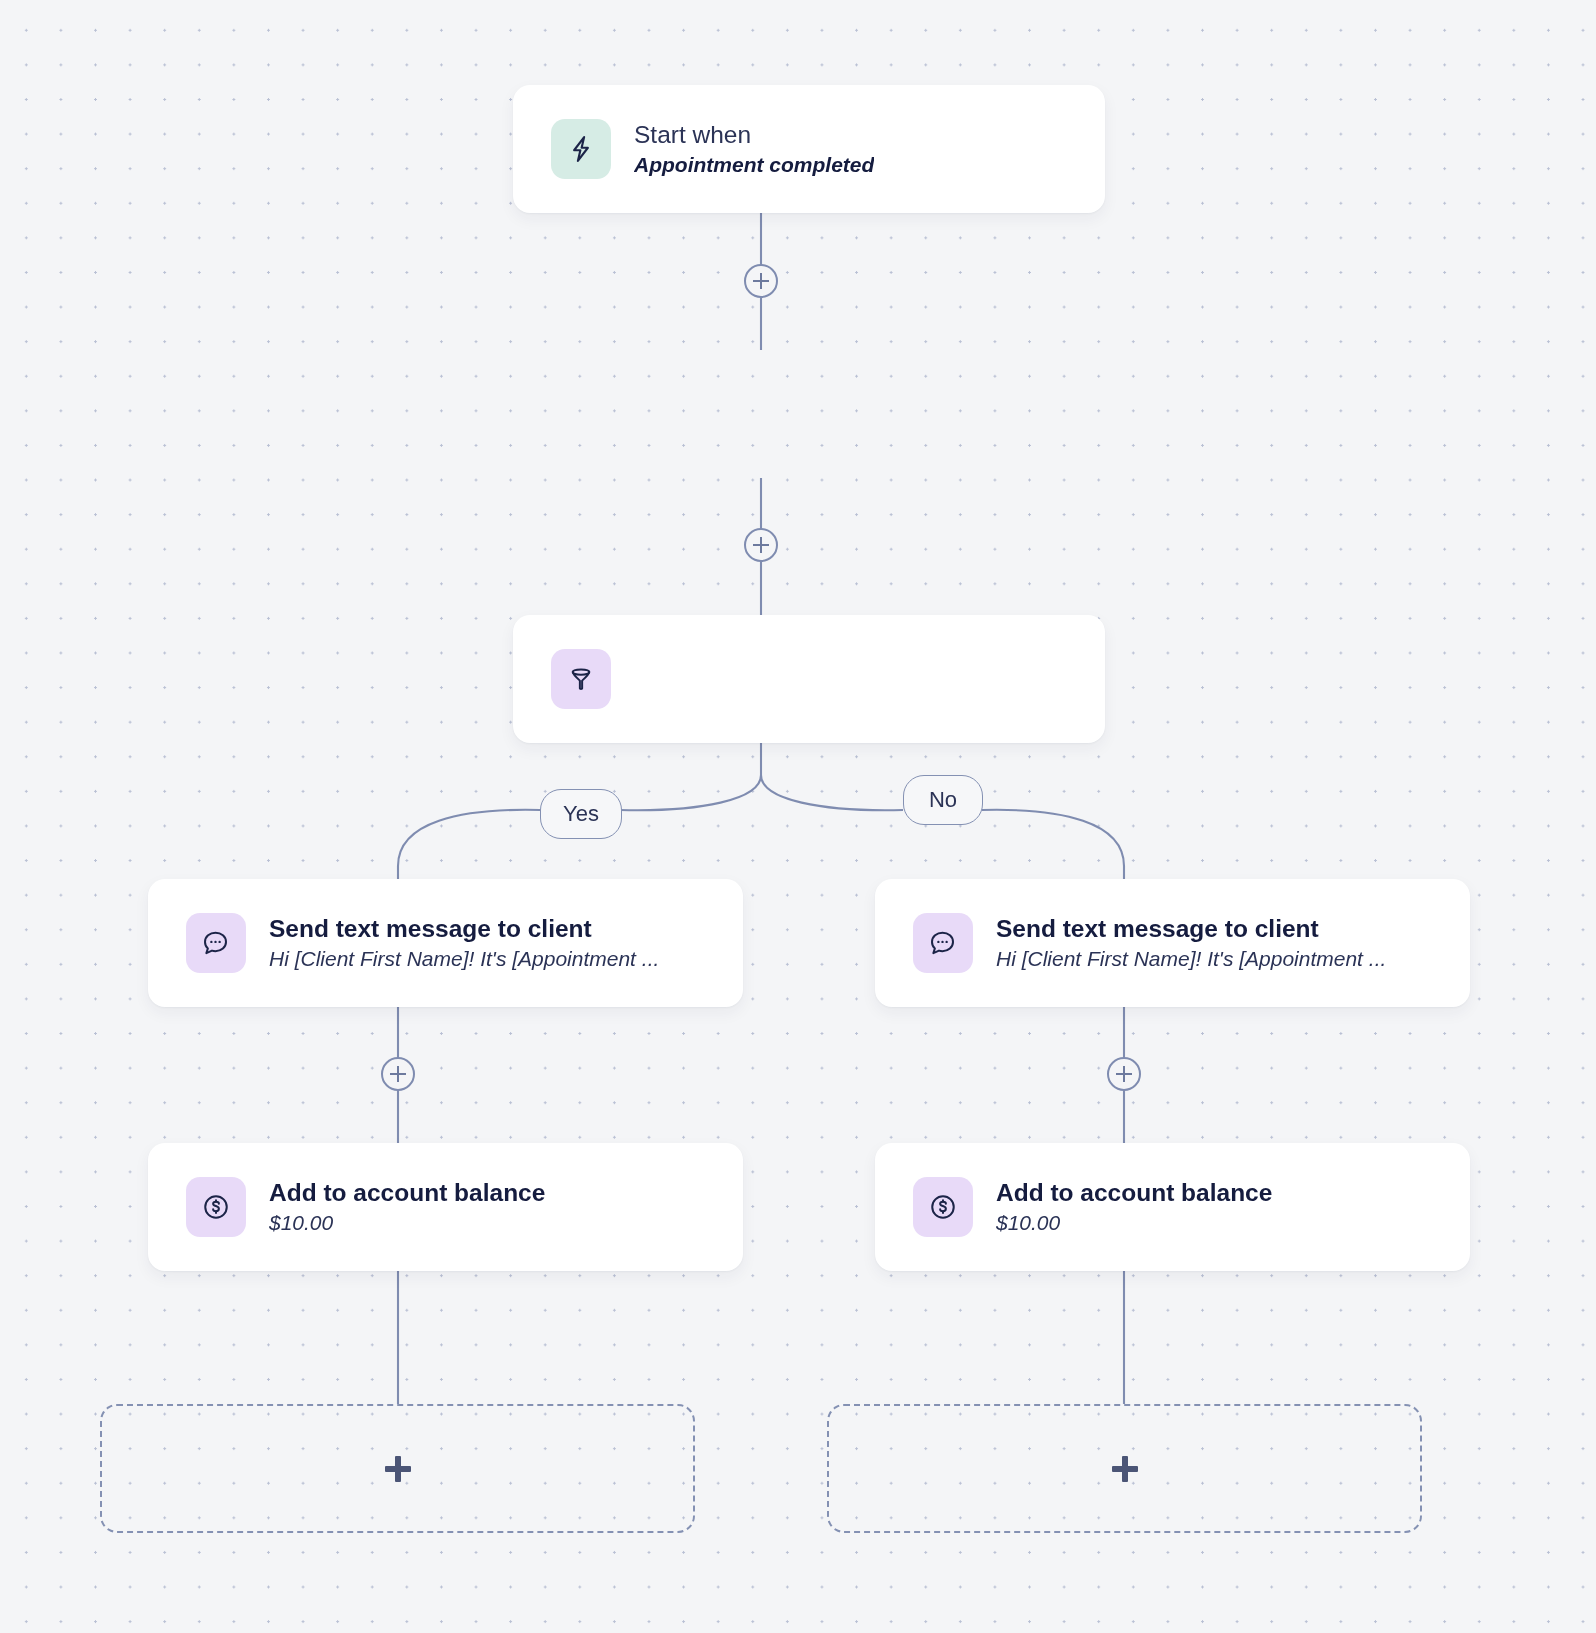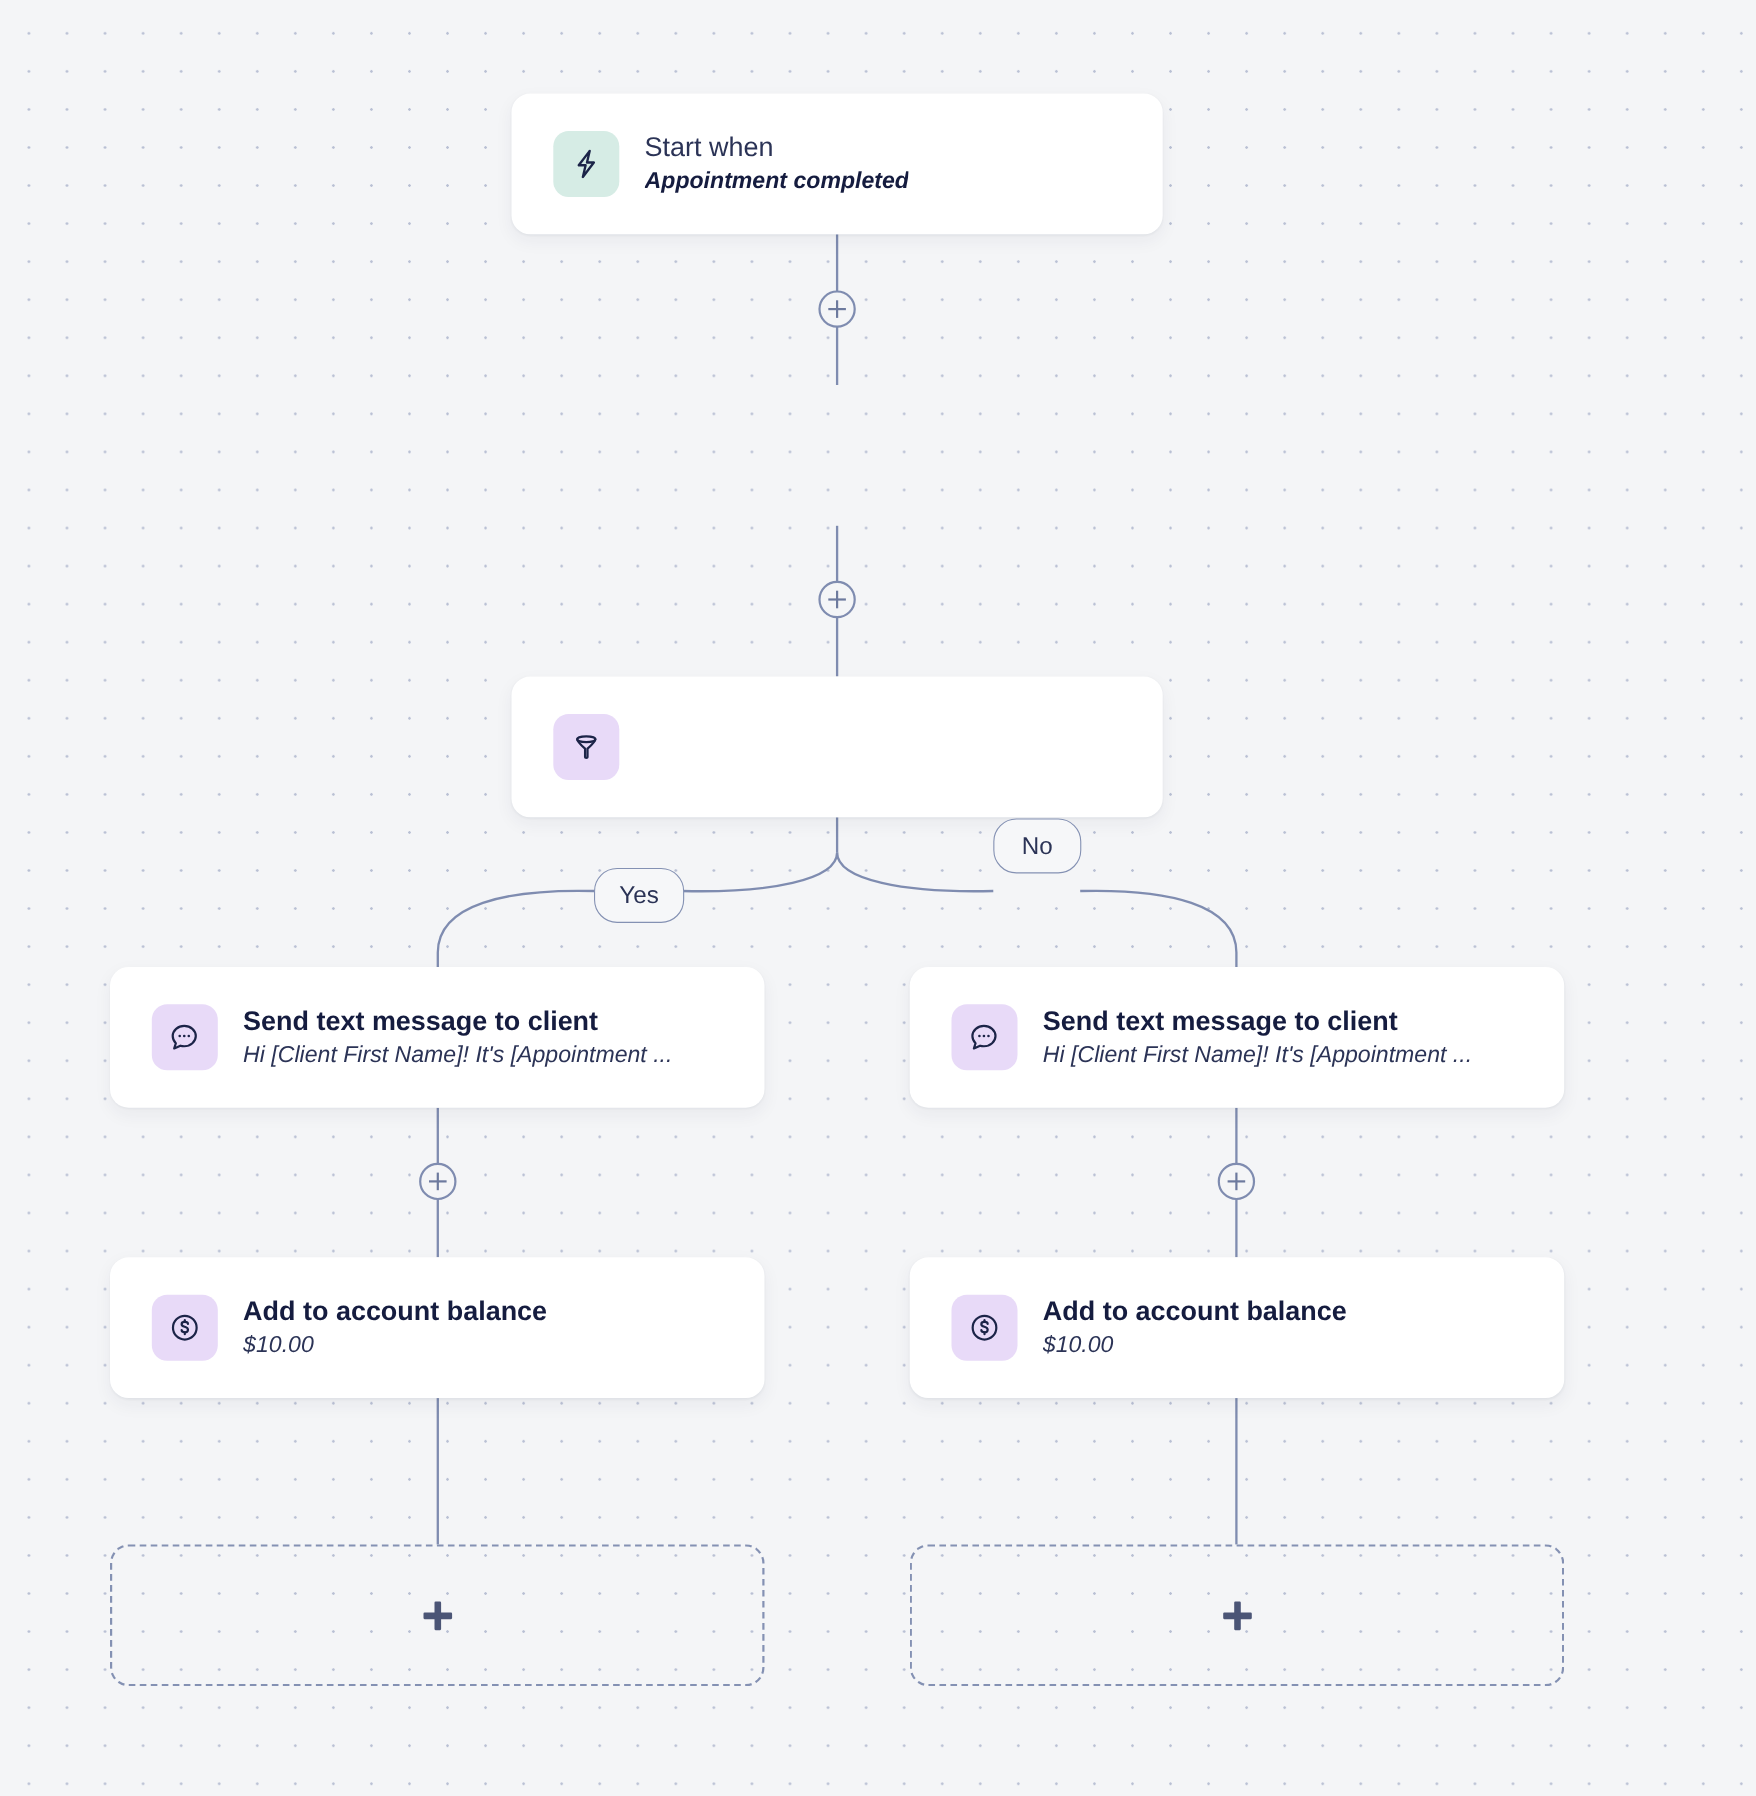--- a/index.html
+++ b/index.html
@@ -41,20 +41,21 @@
 
   
   .node {
     position: absolute;
     background: #ffffff;
     border-radius: 17px;
     box-sizing: border-box;
     display: flex;
     box-shadow: 0 1px 2px rgba(30,38,72,0.045),
                 0 6px 16px rgba(30,38,72,0.055);
+    margin-left: 48px;
   }
   .node-inner {
     display: flex;
     align-items: center;
     gap: 23px;
     padding-left: 38px;
     padding-right: 28px;
     width: 100%;
     box-sizing: border-box;
   }
@@ -152,21 +153,21 @@
     border: 1.6px solid #8491b3;
     border-radius: 21px;
     display: flex;
     align-items: center;
     justify-content: center;
     font-size: 22px;
     color: #2b3356;
     cursor: pointer;
   }
   #pill-yes { left: 540px; top: 789px; }
-  #pill-no  { left: 903px; top: 744px; }
+  #pill-no  { left: 903px; top: 775px; }
 
   
   .dropzone {
     position: absolute;
     border: 2.2px dashed #8491b3;
     border-radius: 17px;
     background: transparent;
     display: flex;
     align-items: center;
     justify-content: center;

